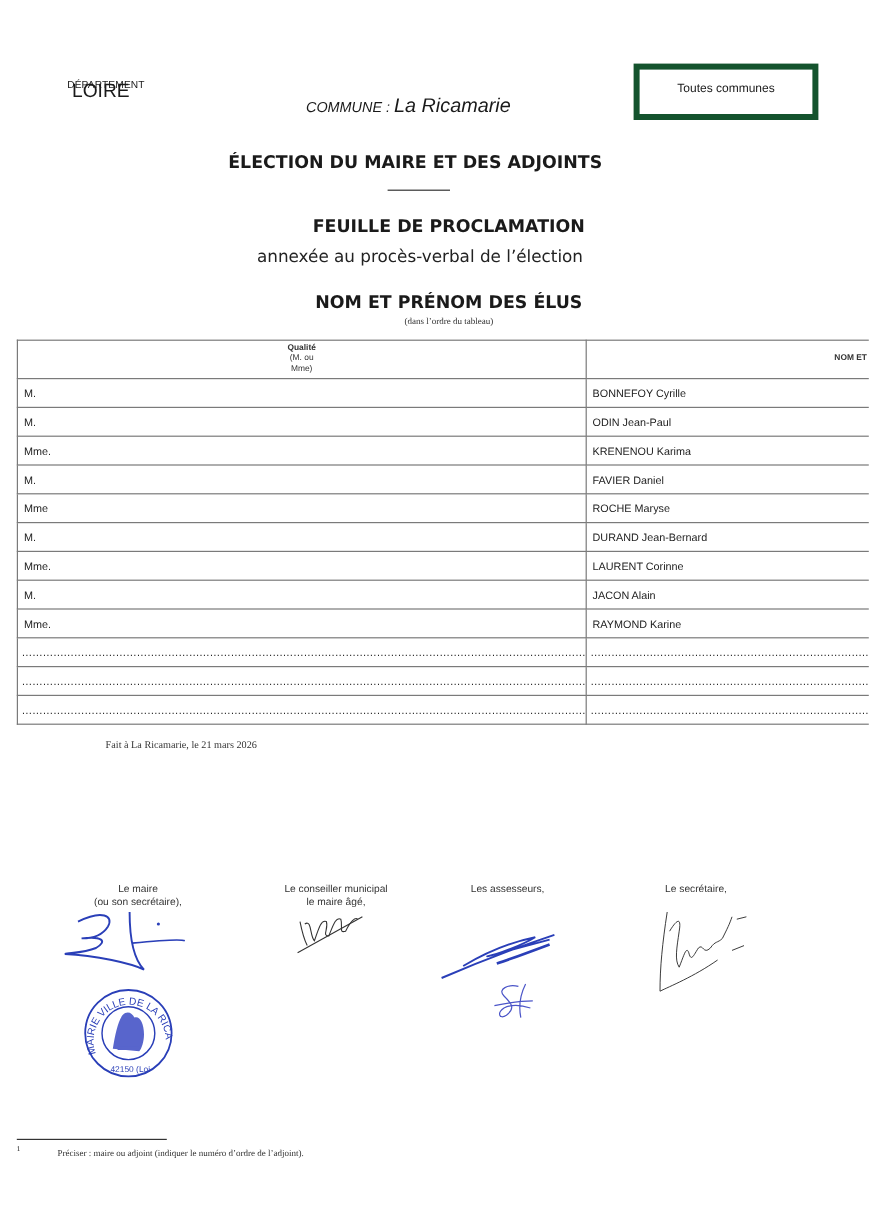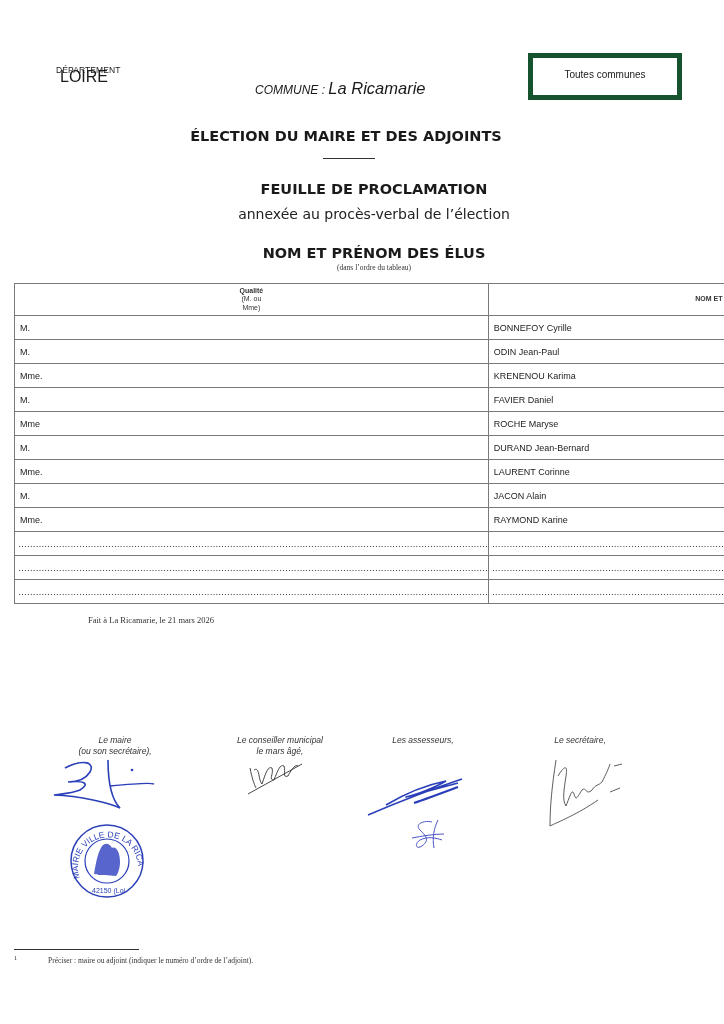--- a/index.html
+++ b/index.html
@@ -13,35 +13,35 @@
   .commune { left: 255px; top: 79px; font-size: 12px; font-style: italic; }
   .commune .cname { font-size: 16.5px; }
 
   .box-communes { left: 528px; top: 53px; width: 154px; height: 47px; border: 5px solid #14532d;
     display: flex; align-items: center; justify-content: center; font-size: 10px; padding-bottom: 4px; }
 
   .title { left: 0; width: 724px; text-align: center; font-family: "DejaVu Sans", sans-serif; font-weight: bold; }
   .t1 { top: 128px; font-size: 14.5px; left: -16px; }
   .rule { left: 323px; top: 158px; width: 52px; height: 1px; background: #333; }
   .t2 { top: 181px; font-size: 14.5px; left: 12px; }
-  .t3 { top: 206px; font-size: 14px; font-weight: normal; font-family: "DejaVu Sans", sans-serif; left: 0; width: 700px; text-align: center; color: #222; margin-left: 24px; }
+  .t3 { top: 206px; font-size: 14px; font-weight: normal; font-family: "DejaVu Sans", sans-serif; left: 0; width: 700px; text-align: center; color: #222; }
   .t4 { top: 245px; font-size: 14.5px; left: 12px; }
   .t5 { top: 263px; left: 12px; width: 724px; text-align: center; font-family: "Liberation Serif", serif; font-size: 7.5px; color: #333; }
 
   table.elus { position: absolute; left: 14px; top: 283px; width: 655px; border-collapse: collapse; }
   table.elus td, table.elus th { border: 1px solid #7a7a7a; font-size: 9px; }
   table.elus th { font-size: 7px; font-weight: bold; text-align: center; height: 32px; line-height: 1.15; color: #333; }
   table.elus th .norm { font-weight: normal; }
   table.elus td { height: 24px; padding-left: 5px; color: #222; }
   .c1 { width: 48px; } .c2 { width: 264px; }
   .dots { color: #777; font-size: 8px; letter-spacing: -0.3px; overflow: hidden; white-space: nowrap; padding-left: 3px !important; }
 
   .done { left: 88px; top: 615px; font-family: "Liberation Serif", serif; font-size: 8.5px; color: #333; }
 
-  .sig-label { top: 735px; text-align: center; font-style: italic; font-size: 8.5px; color: #333; line-height: 1.3; }
+  .sig-label { top: 735px; text-align: center; font-size: 8.5px; color: #333; line-height: 1.3; }
   .s1 { left: 40px; width: 150px; }
   .s2 { left: 205px; width: 150px; }
   .s3 { left: 368px; width: 110px; }
   .s4 { left: 530px; width: 100px; }
 
   .footnote-rule { left: 14px; top: 949px; width: 125px; height: 1px; background: #333; }
   .footnote-num { left: 14px; top: 955px; font-family: "Liberation Serif", serif; font-size: 6px; }
   .footnote { left: 48px; top: 956px; font-family: "Liberation Serif", serif; font-size: 7.5px; color: #333; }
 
   svg.sig { position: absolute; overflow: visible; }
@@ -129,21 +129,21 @@
 </table>
 
 <div class="abs done">Fait à La Ricamarie, le 21 mars 2026</div>
 
 <div class="abs sig-label s1">
   <div>Le maire</div>
   <div>(ou son secrétaire),</div>
 </div>
 <div class="abs sig-label s2">
   <div>Le conseiller municipal</div>
-  <div>le mars âgé,</div>
+  <div>le maire âgé,</div>
 </div>
 <div class="abs sig-label s3">Les assesseurs,</div>
 <div class="abs sig-label s4">Le secrétaire,</div>
 
 <svg class="sig" style="left:50px;top:758px" width="110" height="60" viewBox="0 0 110 60">
   <path d="M15 10 C35 0, 45 5, 40 14 C35 22, 25 24, 18 24 C35 22, 40 26, 30 32 C20 36, 8 36, 4 37 C30 38, 60 45, 70 50 C60 40, 58 20, 58 2" fill="none" stroke="#2a3fb8" stroke-width="1.6"></path>
   <path d="M60 28 C80 26, 100 24, 104 26" fill="none" stroke="#2a3fb8" stroke-width="1.4"></path>
   <circle cx="82" cy="12" r="1.3" fill="#2a3fb8"></circle>
 </svg>
 

